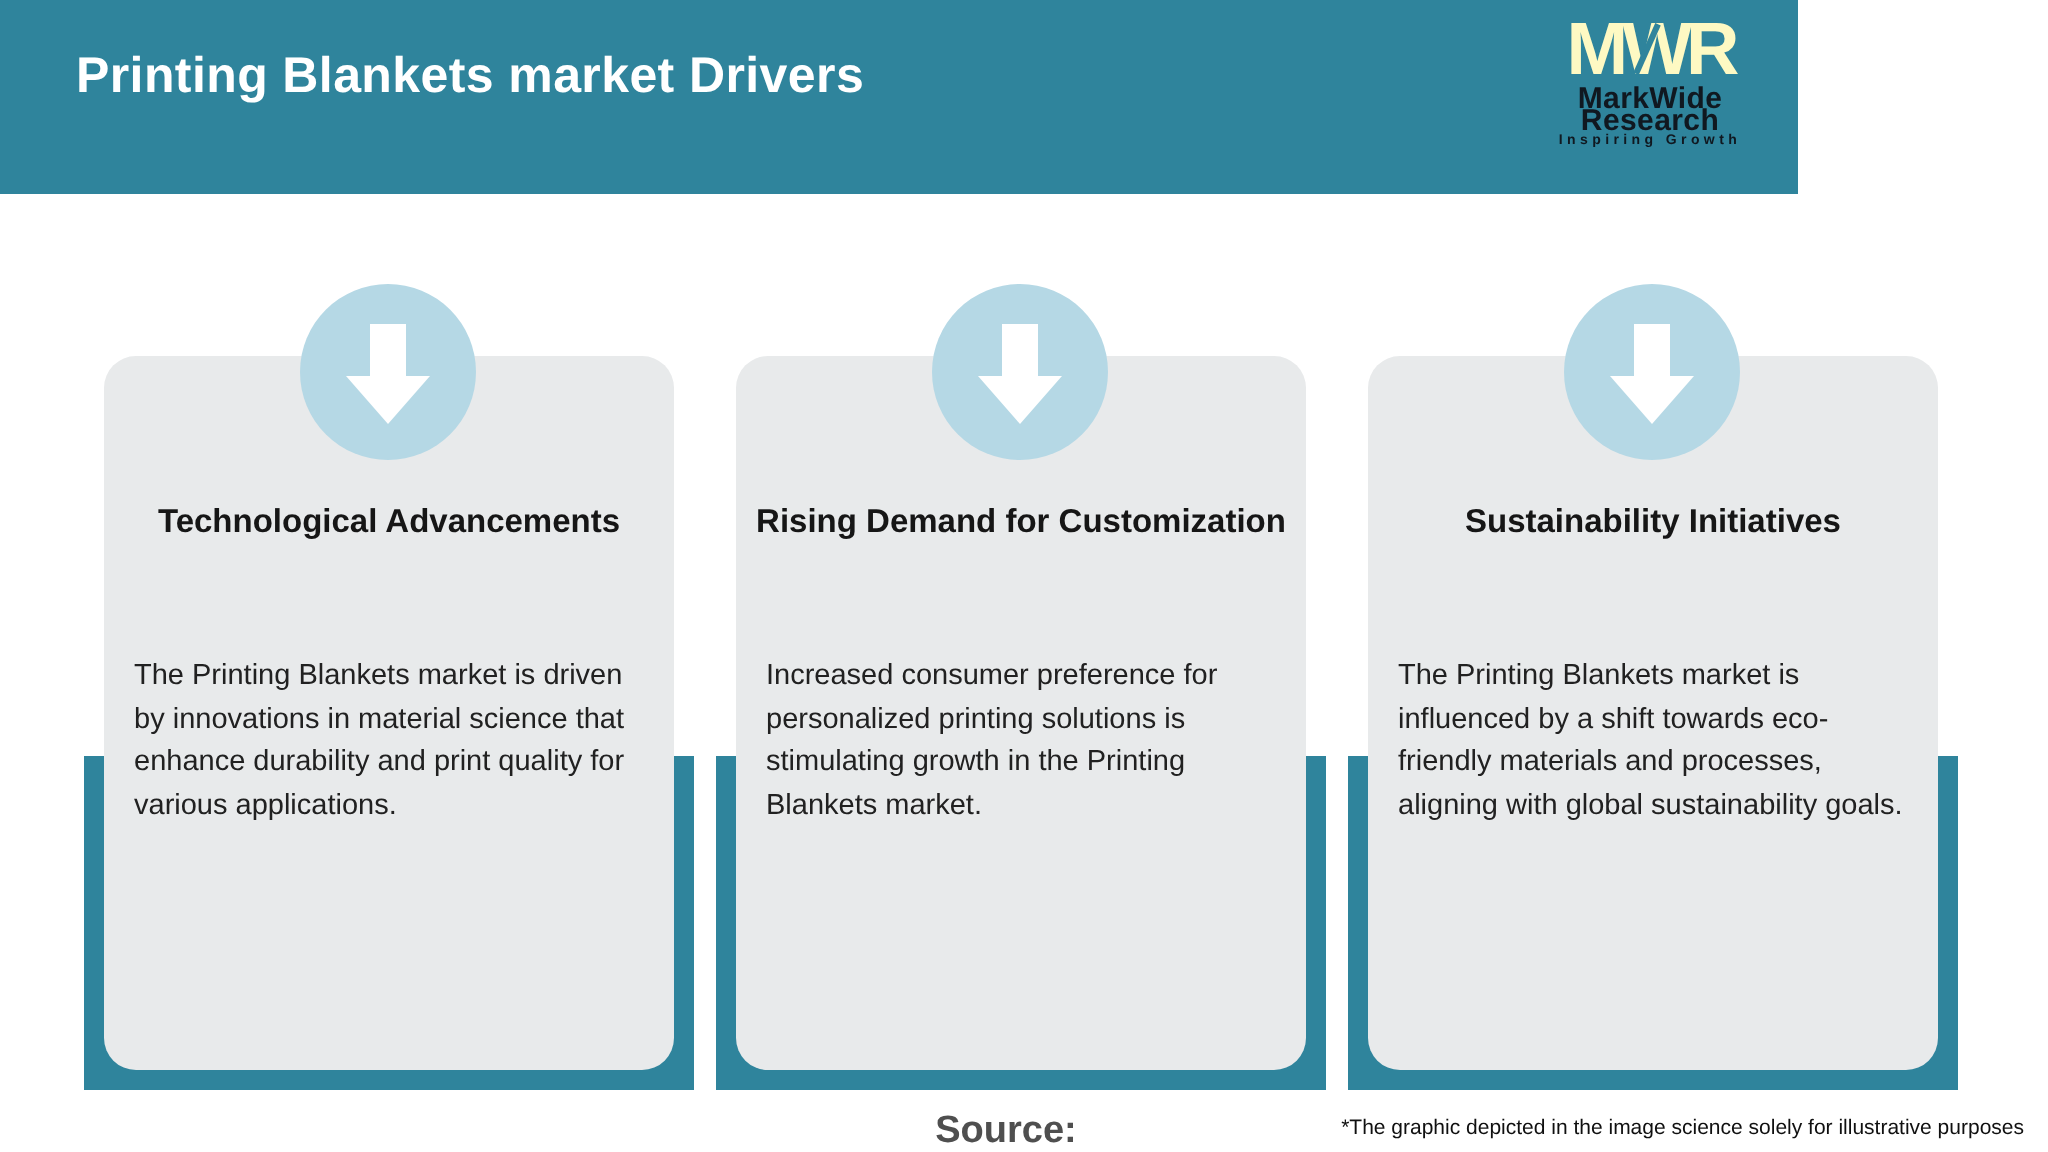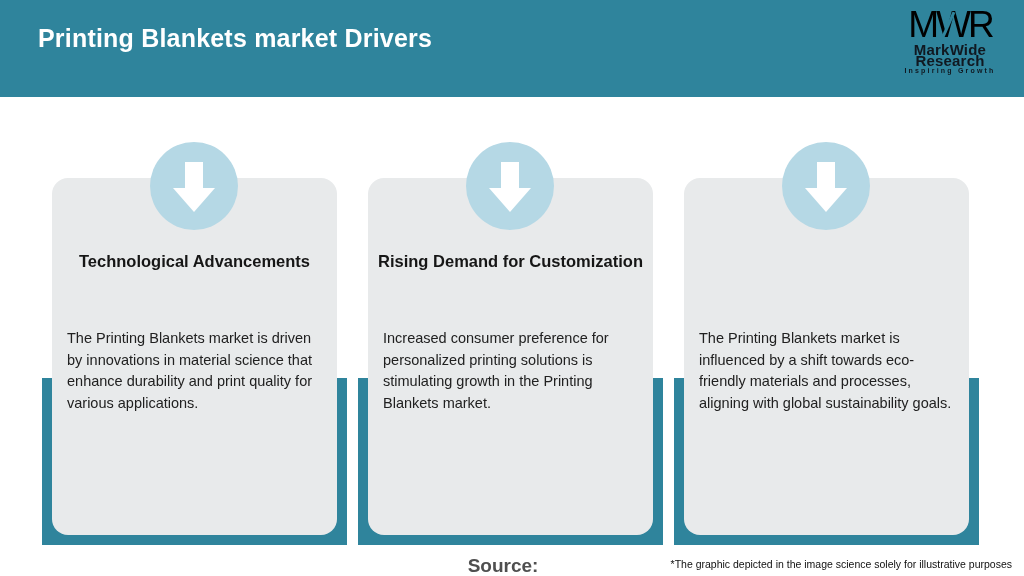--- a/index.html
+++ b/index.html
@@ -11,21 +11,21 @@
     width: 1024px;
     height: 576px;
     background: #ffffff;
     overflow: hidden;
   }
 
   
   .header {
     position: absolute;
     left: 0; top: 0;
-    width: 1024px; height: 97px;
+    width: 899px; height: 97px;
     background: #2F849C;
   }
   .header-title {
     position: absolute;
     left: 38px; top: 24px;
     color: #ffffff;
     font-size: 25px;
     font-weight: bold;
     letter-spacing: 0.2px;
   }
@@ -35,24 +35,24 @@
     position: absolute;
     top: 6px; right: 14px;
     width: 120px;
     text-align: center;
     color: #101820;
   }
   .logo-monogram {
     position: relative;
     display: inline-block;
     font-size: 37px;
-    font-weight: 400;
+    font-weight: 700;
     letter-spacing: -3px;
     line-height: 38px;
-    color: #000000;
+    color: #fef9c3;
   }
   .logo-slash {
     position: absolute;
     left: 46%; top: 5px;
     width: 3px; height: 27px;
     background: #2F849C;
     transform: rotate(24deg);
   }
   .logo-name {
     font-size: 15px;
@@ -171,20 +171,21 @@
     <div class="card-title">Rising Demand for Customization</div>
     <div class="card-body">Increased consumer preference for personalized printing solutions is stimulating growth in the Printing Blankets market.</div>
   </div>
 
   <div class="card c1">
     <div class="card-title">Technological Advancements</div>
     <div class="card-body">The Printing Blankets market is driven by innovations in material science that enhance durability and print quality for various applications.</div>
   </div>
 
   <div class="card c3">
+    <div class="card-title">Sustainability Initiatives</div>
     <div class="card-body">The Printing Blankets market is influenced by a shift towards eco-friendly materials and processes, aligning with global sustainability goals.</div>
   </div>
 
   <div class="circle c1">
     <svg width="46" height="54" viewBox="0 0 46 54">
       <rect x="14" y="2" width="18" height="26" fill="#ffffff"></rect>
       <polygon points="2,28 44,28 23,52" fill="#ffffff"></polygon>
     </svg>
   </div>
   <div class="circle c2">

